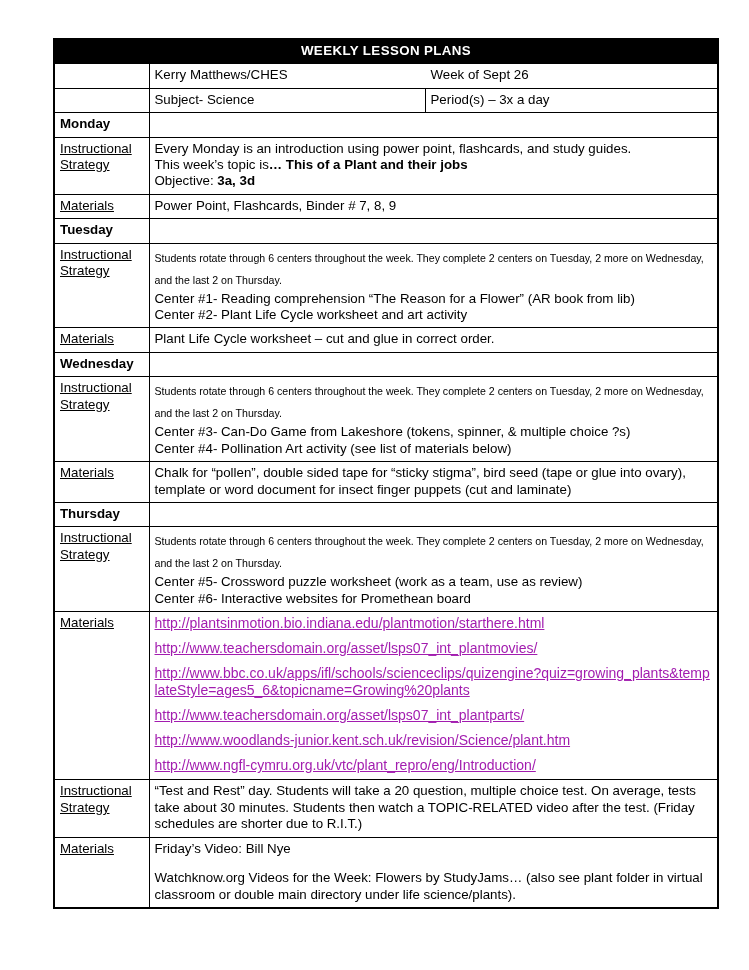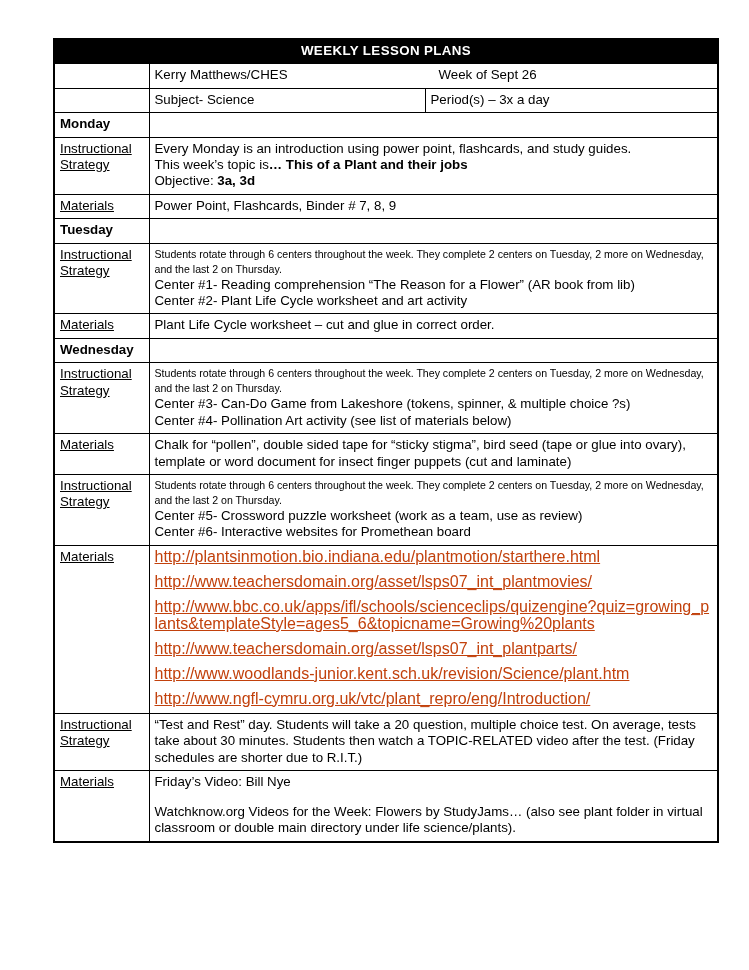--- a/index.html
+++ b/index.html
@@ -55,21 +55,20 @@
   }
   
   .blank-left {
     border-right: 1px solid #000;
   }
   .hdr-merged {
     position: relative;
   }
   .hdr-merged .inner {
     display: flex;
-    gap: 8px;
   }
   .hdr-merged .left-part {
     width: 276px;
     flex: 0 0 276px;
   }
   .hdr-merged .right-part {
     flex: 1 1 auto;
   }
   .hdr-split-left {
     border-right: 1px solid #000;
@@ -89,37 +88,37 @@
   
   .lbl {
     width: 95px;
     font-size: 13.1px;
     line-height: 16.2px;
     text-decoration: underline;
   }
   
   .small-note {
     font-size: 10.6px;
-    line-height: 15px;
+    line-height: 22px;
     display: block;
     margin-bottom: 0px;
   }
   .body-line {
     display: block;
   }
   b.strong { font-weight: bold; }
   
   .linklist {
     display: block;
   }
   .linklist a {
-    color: #c2410c;
+    color: #a21caf;
     text-decoration: underline;
     display: inline;
-    font-size: 16px;
+    font-size: 14px;
     line-height: 16px;
     margin-top: 34px;
   }
   .linkline {
     display: block;
     margin-bottom: 7.5px;
     word-break: break-all;
   }
   .linkline:last-child { margin-bottom: 1px; }
   .para {
@@ -206,20 +205,24 @@
           <span class="small-note">Students rotate through 6 centers throughout the week.  They complete 2 centers on Tuesday, 2 more on Wednesday, and the last 2 on Thursday.</span>
           <span class="body-line">Center #3-  Can-Do Game from Lakeshore (tokens, spinner, &amp; multiple choice ?s)</span>
           <span class="body-line">Center #4- Pollination Art activity (see list of materials below)</span>
         </td>
       </tr>
       <tr>
         <td class="lbl">Materials</td>
         <td colspan="2">Chalk for “pollen”, double sided tape for “sticky stigma”, bird seed (tape or glue into ovary), template or word document for insect finger puppets (cut and laminate)</td>
       </tr>
 
+      <tr class="day-row">
+        <td>Thursday</td>
+        <td colspan="2" class="day-empty">&nbsp;</td>
+      </tr>
       <tr>
         <td class="lbl">Instructional Strategy</td>
         <td colspan="2">
           <span class="small-note">Students rotate through 6 centers throughout the week.  They complete 2 centers on Tuesday, 2 more on Wednesday, and the last 2 on Thursday.</span>
           <span class="body-line">Center #5-  Crossword puzzle worksheet (work as a team, use as review)</span>
           <span class="body-line">Center #6- Interactive websites for Promethean board</span>
         </td>
       </tr>
       <tr>
         <td class="lbl">Materials</td>

